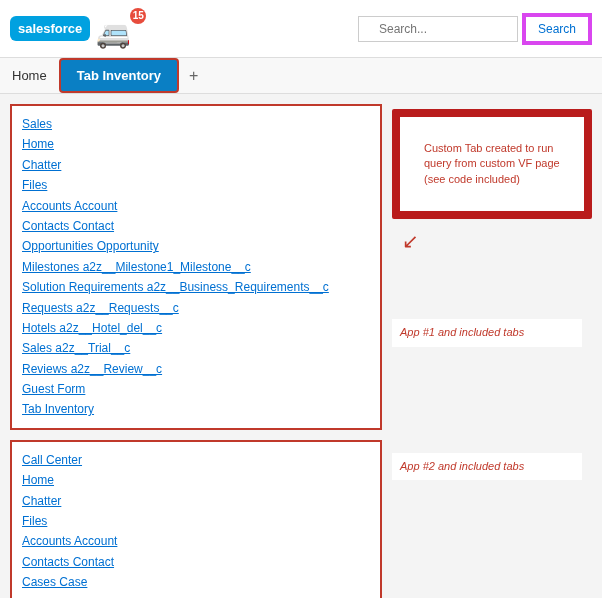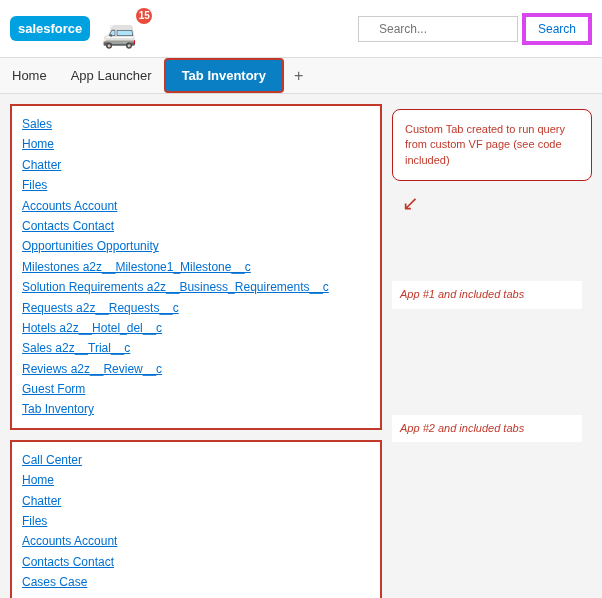--- a/index.html
+++ b/index.html
@@ -27,21 +27,21 @@
       margin-right: 10px;
     }
     .sf-logo-cloud {
       background: #00A1E0;
       color: white;
       font-weight: bold;
       font-size: 13px;
       padding: 5px 8px;
       border-radius: 6px;
       line-height: 1.2;
-      margin-right: 12px;
+      margin-right: 6px;
     }
     .sf-truck-container {
       position: relative;
       width: 55px;
       height: 42px;
     }
     .notification-badge {
       position: absolute;
       top: 0;
       right: 5px;
@@ -147,24 +147,24 @@
     }
     .app-box .tab-item {
       color: #0070d2;
       font-size: 12px;
       cursor: pointer;
       display: block;
     }
 
     
     .annotation-box {
-      border: 1px solid #b91c1c;
-      padding: 12px;
-      background: white;
-      border-radius: 8px;
+      border: 8px solid #b91c1c;
+      padding: 24px;
+      background: white;
+      border-radius: 2px;
     }
     .annotation-text {
       color: #c0392b;
       font-size: 11px;
       line-height: 1.4;
     }
 
     .right-annotation {
       background: white;
       padding: 6px 8px;
@@ -189,21 +189,20 @@
     </div>
   </div>
   <div class="search-container">
     <input type="text" class="search-input" placeholder="Search..." style="">
     <button class="search-button">Search</button>
   </div>
 </div>
 
 <div class="navbar">
   <div class="nav-item">Home</div>
-  <div class="nav-item">App Launcher</div>
   <div class="nav-tab-active">Tab Inventory</div>
   <div class="nav-plus">+</div>
 </div>
 
 <div class="main-content">
   <div class="left-panel">
 
     <div class="app-box" id="app1-box">
         <a class="tab-item" href="#">Sales</a>
         <a class="tab-item" href="#">Home</a>

